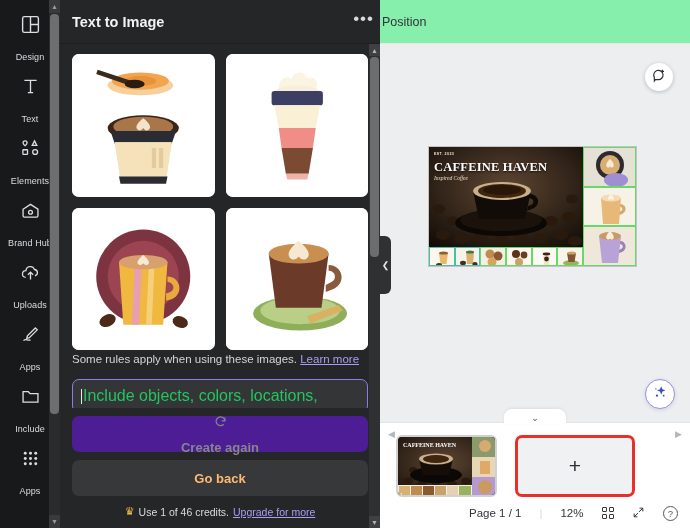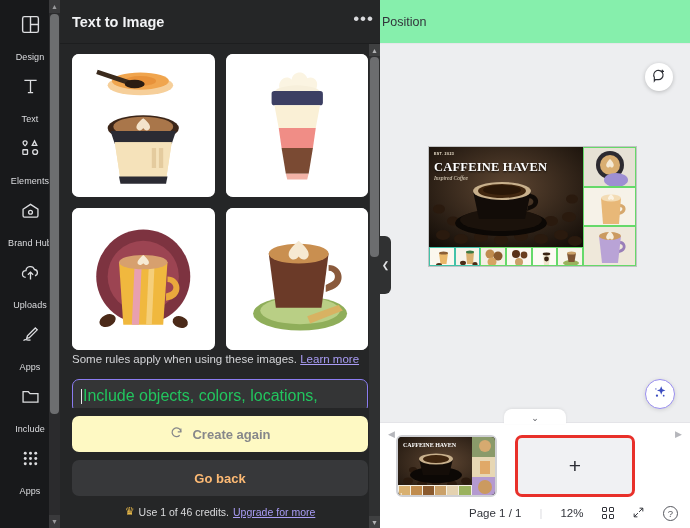--- a/index.html
+++ b/index.html
@@ -115,21 +115,21 @@
 
   .panel-footer { padding: 8px 12px 10px 12px; }
   .btn {
     width: 100%; height: 36px; border-radius: 7px;
     display: flex; align-items: center; justify-content: center;
     gap: 8px; font-size: 13px; font-weight: bold;
     cursor: pointer; border: none;
     font-family: "Liberation Sans", sans-serif;
   }
   .btn-create {
-    background: #fef9c3; color: #86878a; margin-bottom: 8px;
+    background: #4c1d95; color: #86878a; margin-bottom: 8px; flex-direction: column;
   }
   .btn-back { background: #37383a; color: #fdba74; }
   .credits {
     margin-top: 9px;
     text-align: center;
     font-size: 10.5px; color: #dadbdd;
     display: flex; align-items: center; justify-content: center; gap: 4px;
   }
   .credits a { color: #a99cf5; text-decoration: underline; cursor: pointer; text-align: right; }
   .crown { color: #e9b949; font-size: 11px; }

